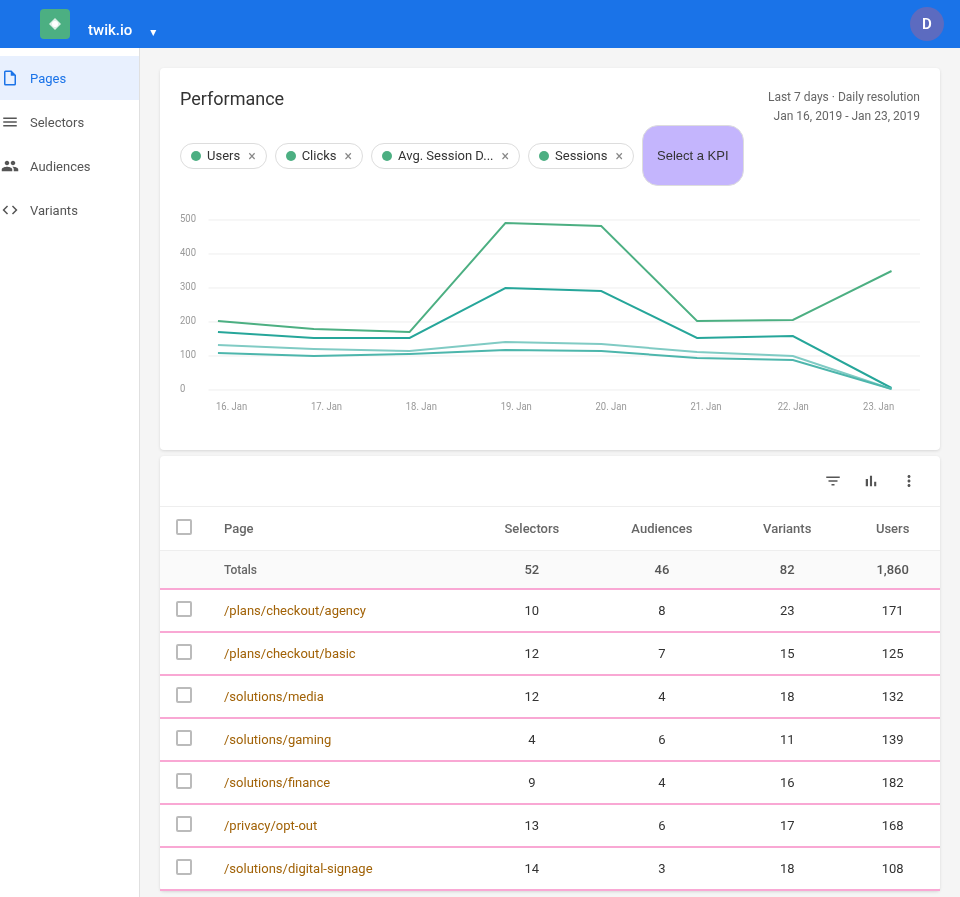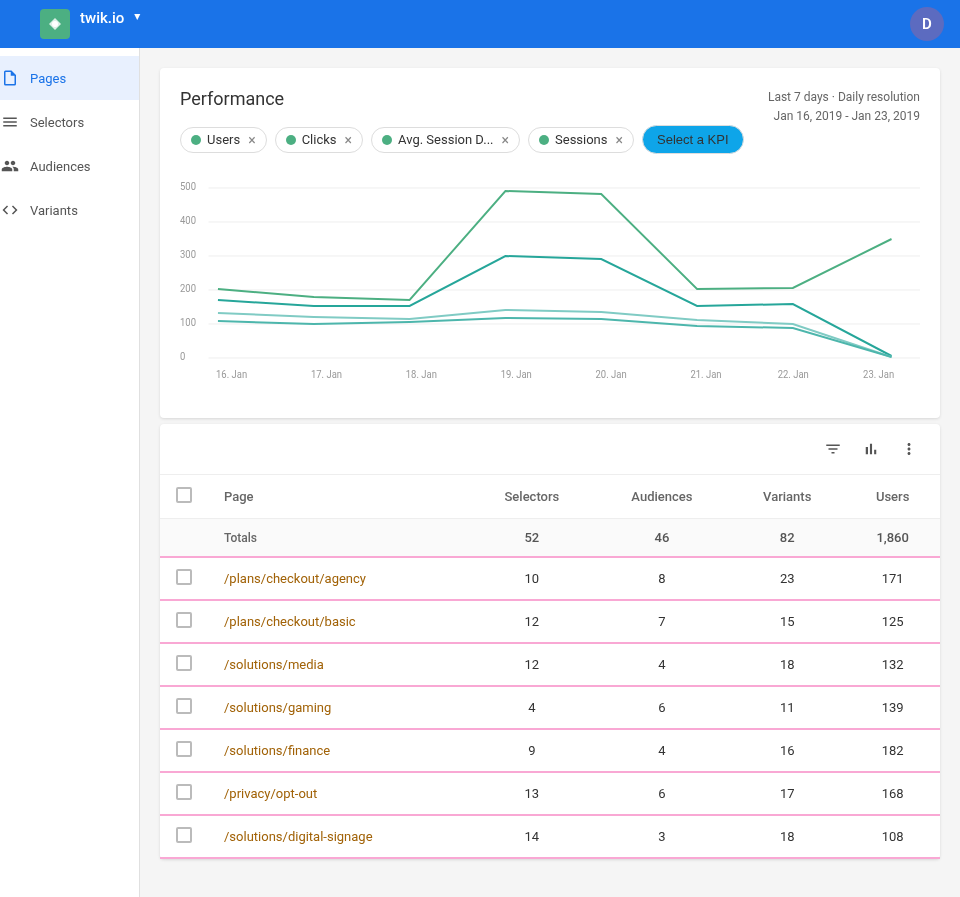--- a/index.html
+++ b/index.html
@@ -1,20 +1,20 @@
 <!DOCTYPE html>
 <html><head>
   <meta charset="utf-8">
   <style>
     * { box-sizing: border-box; margin: 0; padding: 0; }
     body { font-family: 'Roboto', Arial, sans-serif; background: #f5f5f5; font-size: 14px; color: #333; display: flex; flex-direction: column; height: 897px; width: 960px; overflow: hidden; }
 
     
     .topbar { height: 48px; background: #1a73e8; display: flex; align-items: center; padding: 0 16px; justify-content: space-between; flex-shrink: 0; }
-    .topbar-left { display: flex; align-items: flex-start; gap: 10px; padding-left: 24px; }
+    .topbar-left { display: flex; align-items: flex-end; gap: 18px; padding-left: 24px; }
     .topbar-logo { width: 30px; height: 30px; background: #4caf82; border-radius: 4px; display: flex; align-items: center; justify-content: center; }
     .topbar-logo svg { width: 20px; height: 20px; }
     .topbar-title { color: #fff; font-size: 15px; font-weight: 500; }
     .topbar-arrow { color: #fff; font-size: 12px; }
     .topbar-avatar { width: 34px; height: 34px; border-radius: 50%; background: #5c6bc0; display: flex; align-items: center; justify-content: center; color: #fff; font-size: 15px; font-weight: 600; }
 
     
     .layout { display: flex; flex: 1; overflow: hidden; }
 
     
@@ -29,21 +29,21 @@
 
     
     .perf-card { background: #fff; border-radius: 4px; box-shadow: 0 1px 3px rgba(0,0,0,0.12); padding: 20px; margin-bottom: 6px; }
     .perf-title { font-size: 18px; font-weight: 400; color: #333; margin-bottom: 16px; }
 
     
     .filter-chips { display: flex; align-items: center; gap: 8px; flex-wrap: wrap; margin-bottom: 16px; }
     .chip { display: flex; align-items: center; gap: 6px; padding: 4px 10px; border-radius: 16px; font-size: 13px; border: 1px solid #ddd; background: #fff; cursor: pointer; }
     .chip-dot { width: 10px; height: 10px; border-radius: 50%; flex-shrink: 0; }
     .chip-x { font-size: 14px; color: #888; margin-left: 2px; cursor: pointer; }
-    .select-kpi { padding: 6px 14px; border: 1px solid #ddd; border-radius: 16px; background: #0ea5e9; font-size: 13px; cursor: pointer; color: #333; }
+    .select-kpi { padding: 22px 14px; border: 1px solid #ddd; border-radius: 16px; background: #c4b5fd; font-size: 13px; cursor: pointer; color: #333; }
 
     
     .date-range { text-align: right; font-size: 12px; color: #666; line-height: 1.6; }
 
     
     .chart-container { position: relative; height: 220px; margin-top: 8px; }
 
     
     .table-card { background: #fff; border-radius: 4px; box-shadow: 0 1px 3px rgba(0,0,0,0.12); }
     .table-toolbar { display: flex; justify-content: flex-end; align-items: center; gap: 8px; padding: 10px 16px; border-bottom: 1px solid #eee; }

